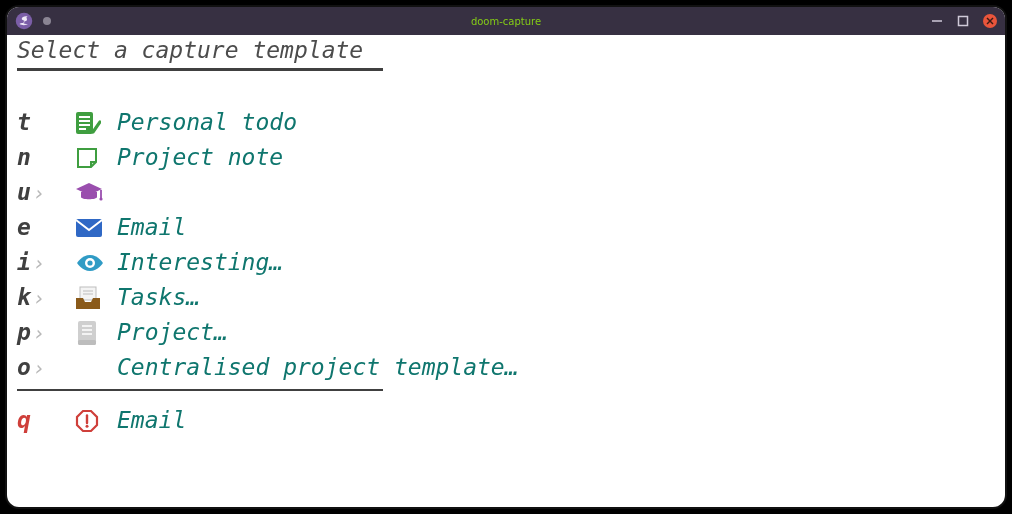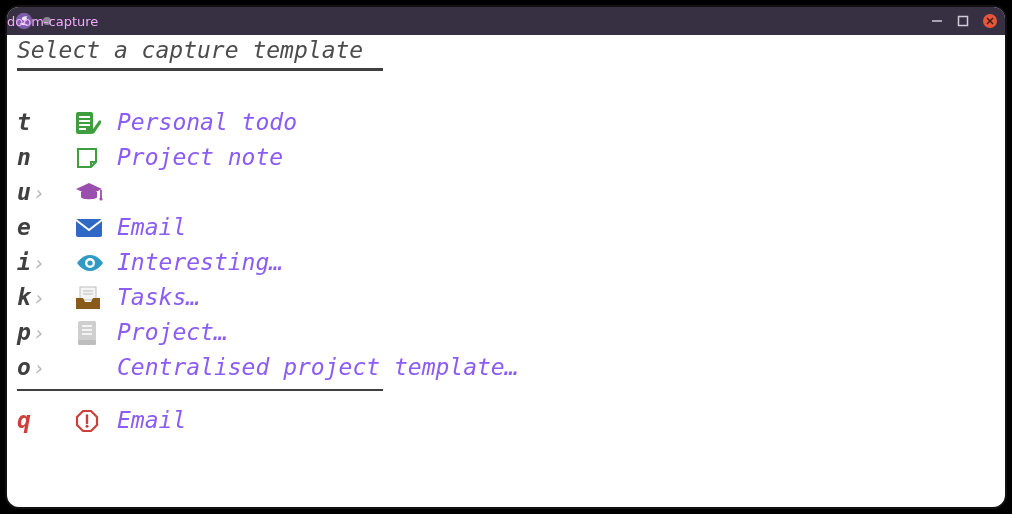--- a/index.html
+++ b/index.html
@@ -36,24 +36,24 @@
     display: flex; align-items: center; justify-content: center;
   }
   .app-icon svg { width: 18px; height: 18px; }
   .dot-grey {
     width: 8px; height: 8px; border-radius: 50%;
     background: #8a8493;
   }
   .tb-title {
     position: absolute;
     left: 0; right: 0;
-    text-align: left;
-    color: #f0abfc;
+    text-align: center;
+    color: #84cc16;
     font-family: "DejaVu Sans", "Ubuntu", sans-serif;
-    font-size: 13px;
+    font-size: 10px;
     font-weight: 500;
     pointer-events: none;
   }
   .tb-right {
     margin-left: auto;
     display: flex;
     align-items: center;
     gap: 14px;
   }
   .tb-right svg { width: 12px; height: 12px; display: block; }
@@ -108,21 +108,21 @@
     padding-left: 0px;
   }
   .iconcell {
     width: 42px;
     display: flex;
     justify-content: flex-start;
     align-items: center;
   }
   .iconcell svg { display: block; }
   .label {
-    color: #8b5cf6;
+    color: #0f766e;
   }
 </style>
 </head>
 <body>
 
 <div class="window">
   <div class="titlebar">
     <div class="tb-left">
       <span class="app-icon">
         <svg viewBox="0 0 24 24">

